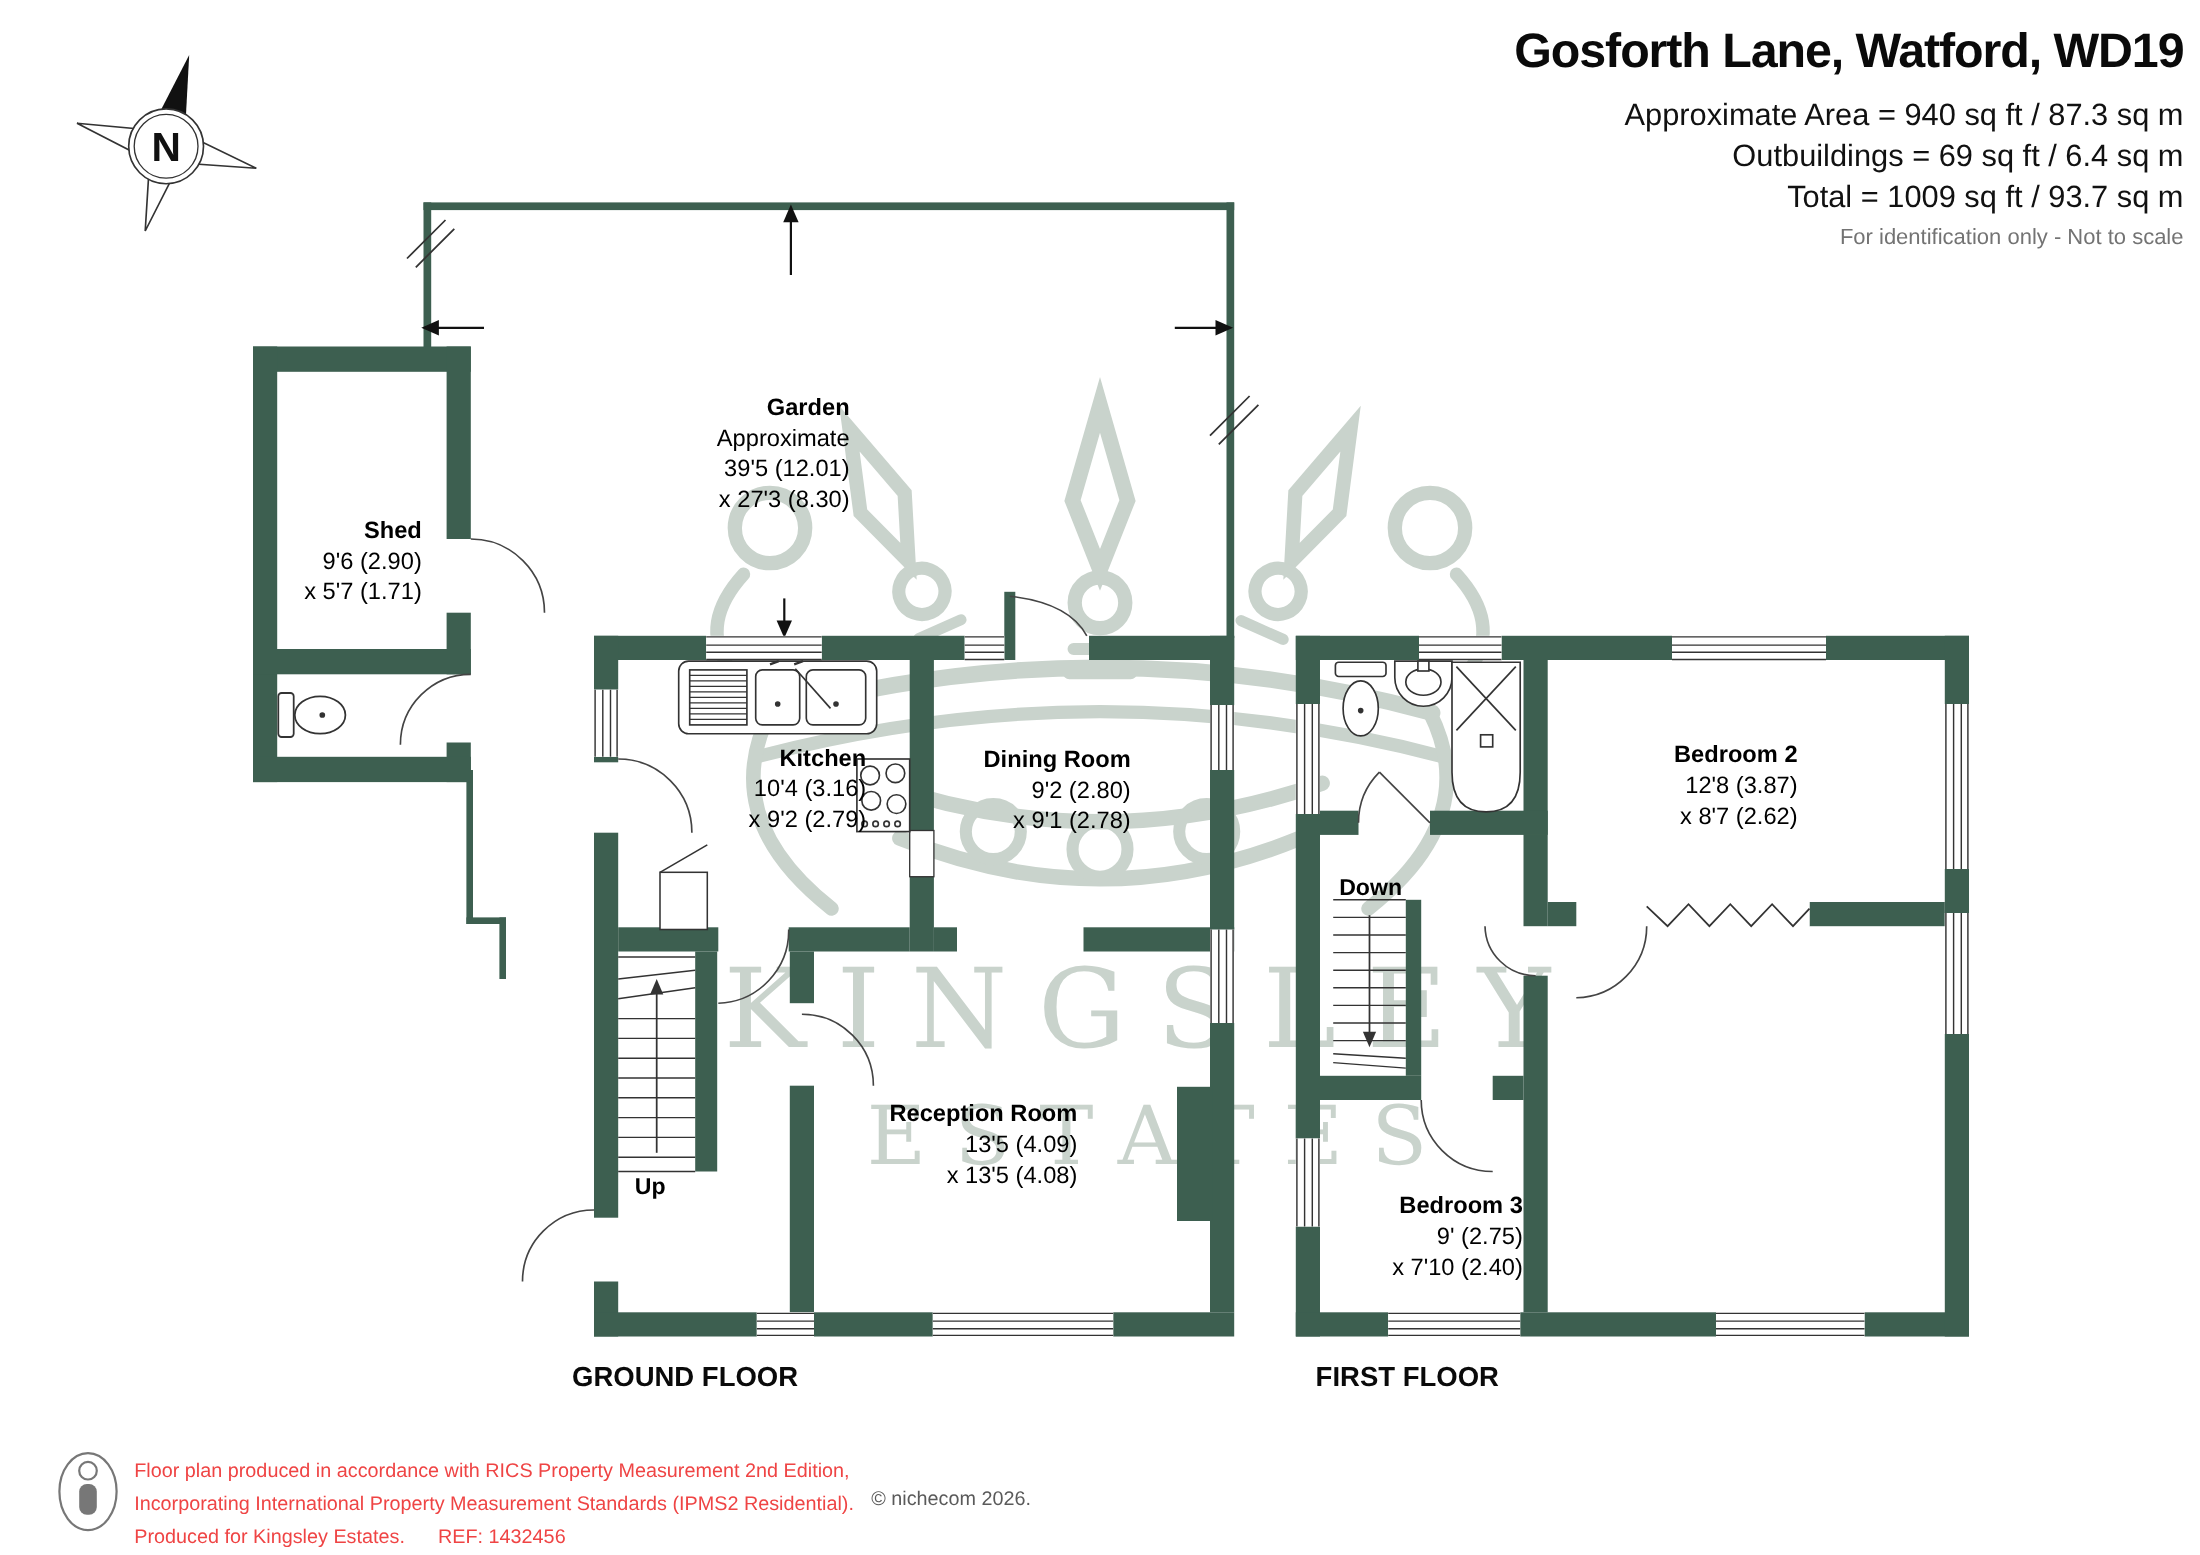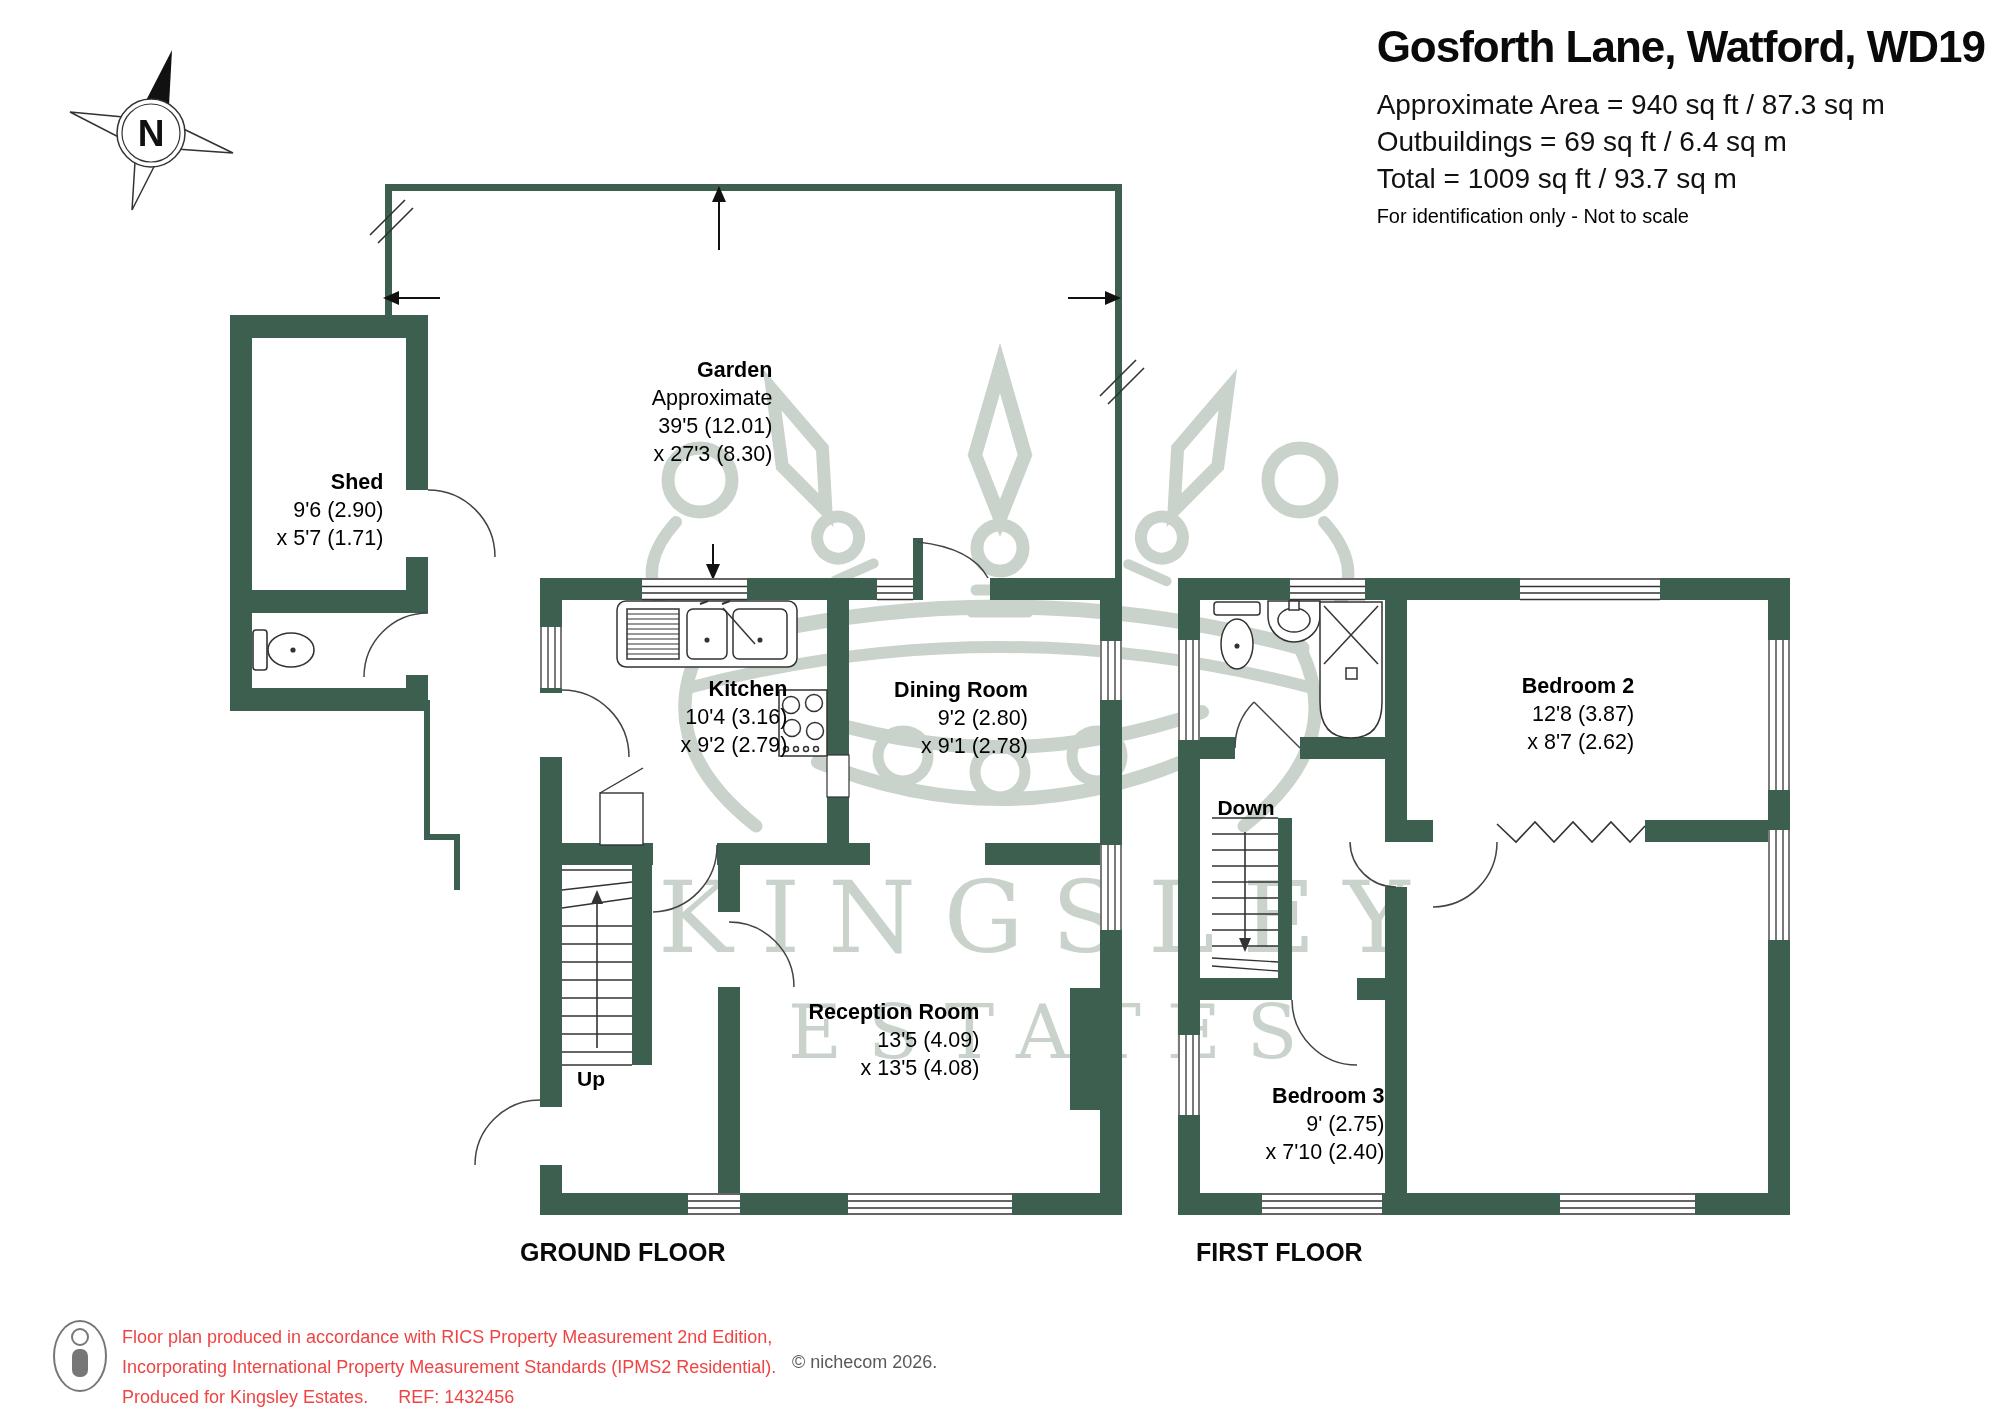--- a/index.html
+++ b/index.html
@@ -1,24 +1,24 @@
 <!DOCTYPE html>
 <html style="--wall: #3D5F50; --watermark: #C9D3CC;"><head>
 <meta charset="utf-8">
 <style>
   html,body{margin:0;padding:0;background:#fff;}
   #page{position:relative;width:2000px;height:1414px;background:#fff;overflow:hidden;
         font-family:"Liberation Sans", sans-serif;color:#000;}
   #plan-svg{position:absolute;left:0;top:0;width:2000px;height:1414px;}
 
   
-  .header{position:absolute;right:15px;top:22px;}
+  .header{position:absolute;right:15px;top:22px;text-align:right;}
   .header .title{font-size:44px;font-weight:bold;letter-spacing:-1px;color:#0a0a0a;}
   .header .area-line{font-size:28px;line-height:37px;color:#111;}
-  .header .small-note{font-size:20px;margin-top:8px;color:#000000;}
+  .header .small-note{font-size:20px;margin-top:8px;color:#737373;}
 
   
   .room-label{position:absolute;transform:translate(-50%,-50%);text-align:right;
               font-size:21.5px;line-height:28px;white-space:nowrap;color:#000;}
   .room-label .rname{font-weight:bold;}
   .floor-label{position:absolute;font-size:25px;font-weight:bold;color:#0a0a0a;white-space:nowrap;}
   .stair-label{position:absolute;transform:translate(-50%,-50%);font-size:21px;font-weight:bold;color:#000;}
 
   
   .footer-text{position:absolute;left:122px;top:1322px;font-size:18px;line-height:30px;color:#ef4444;}

